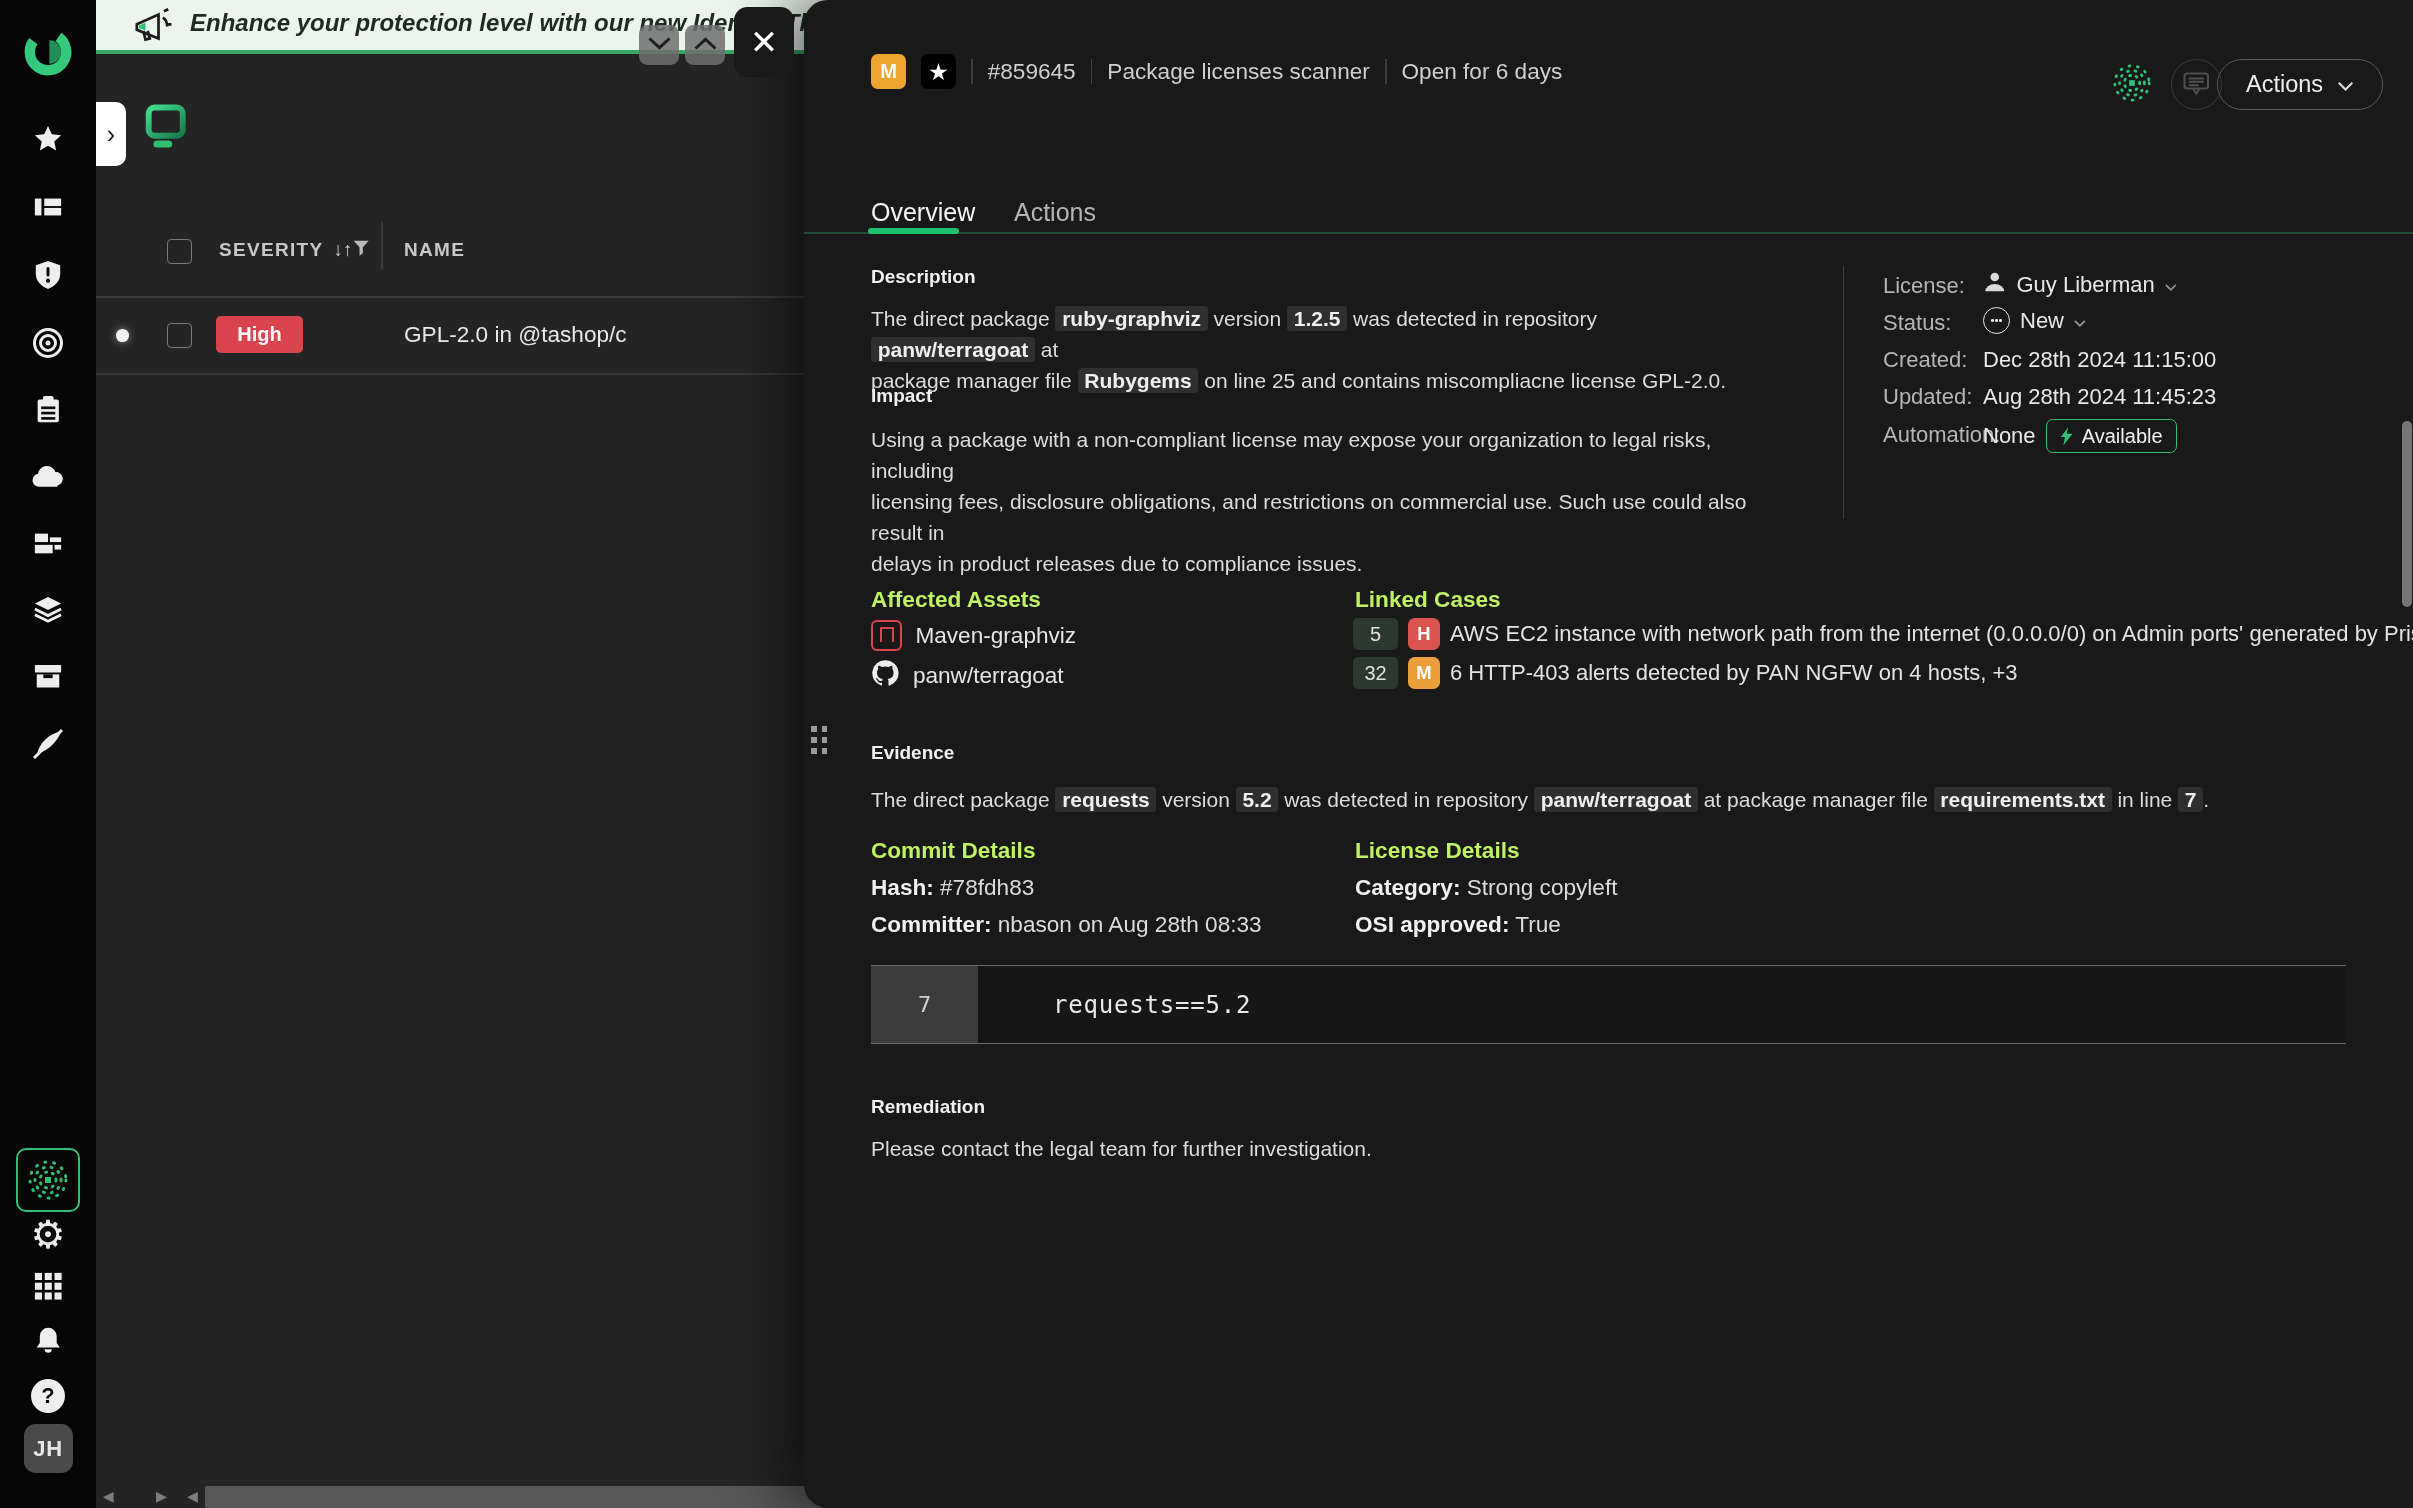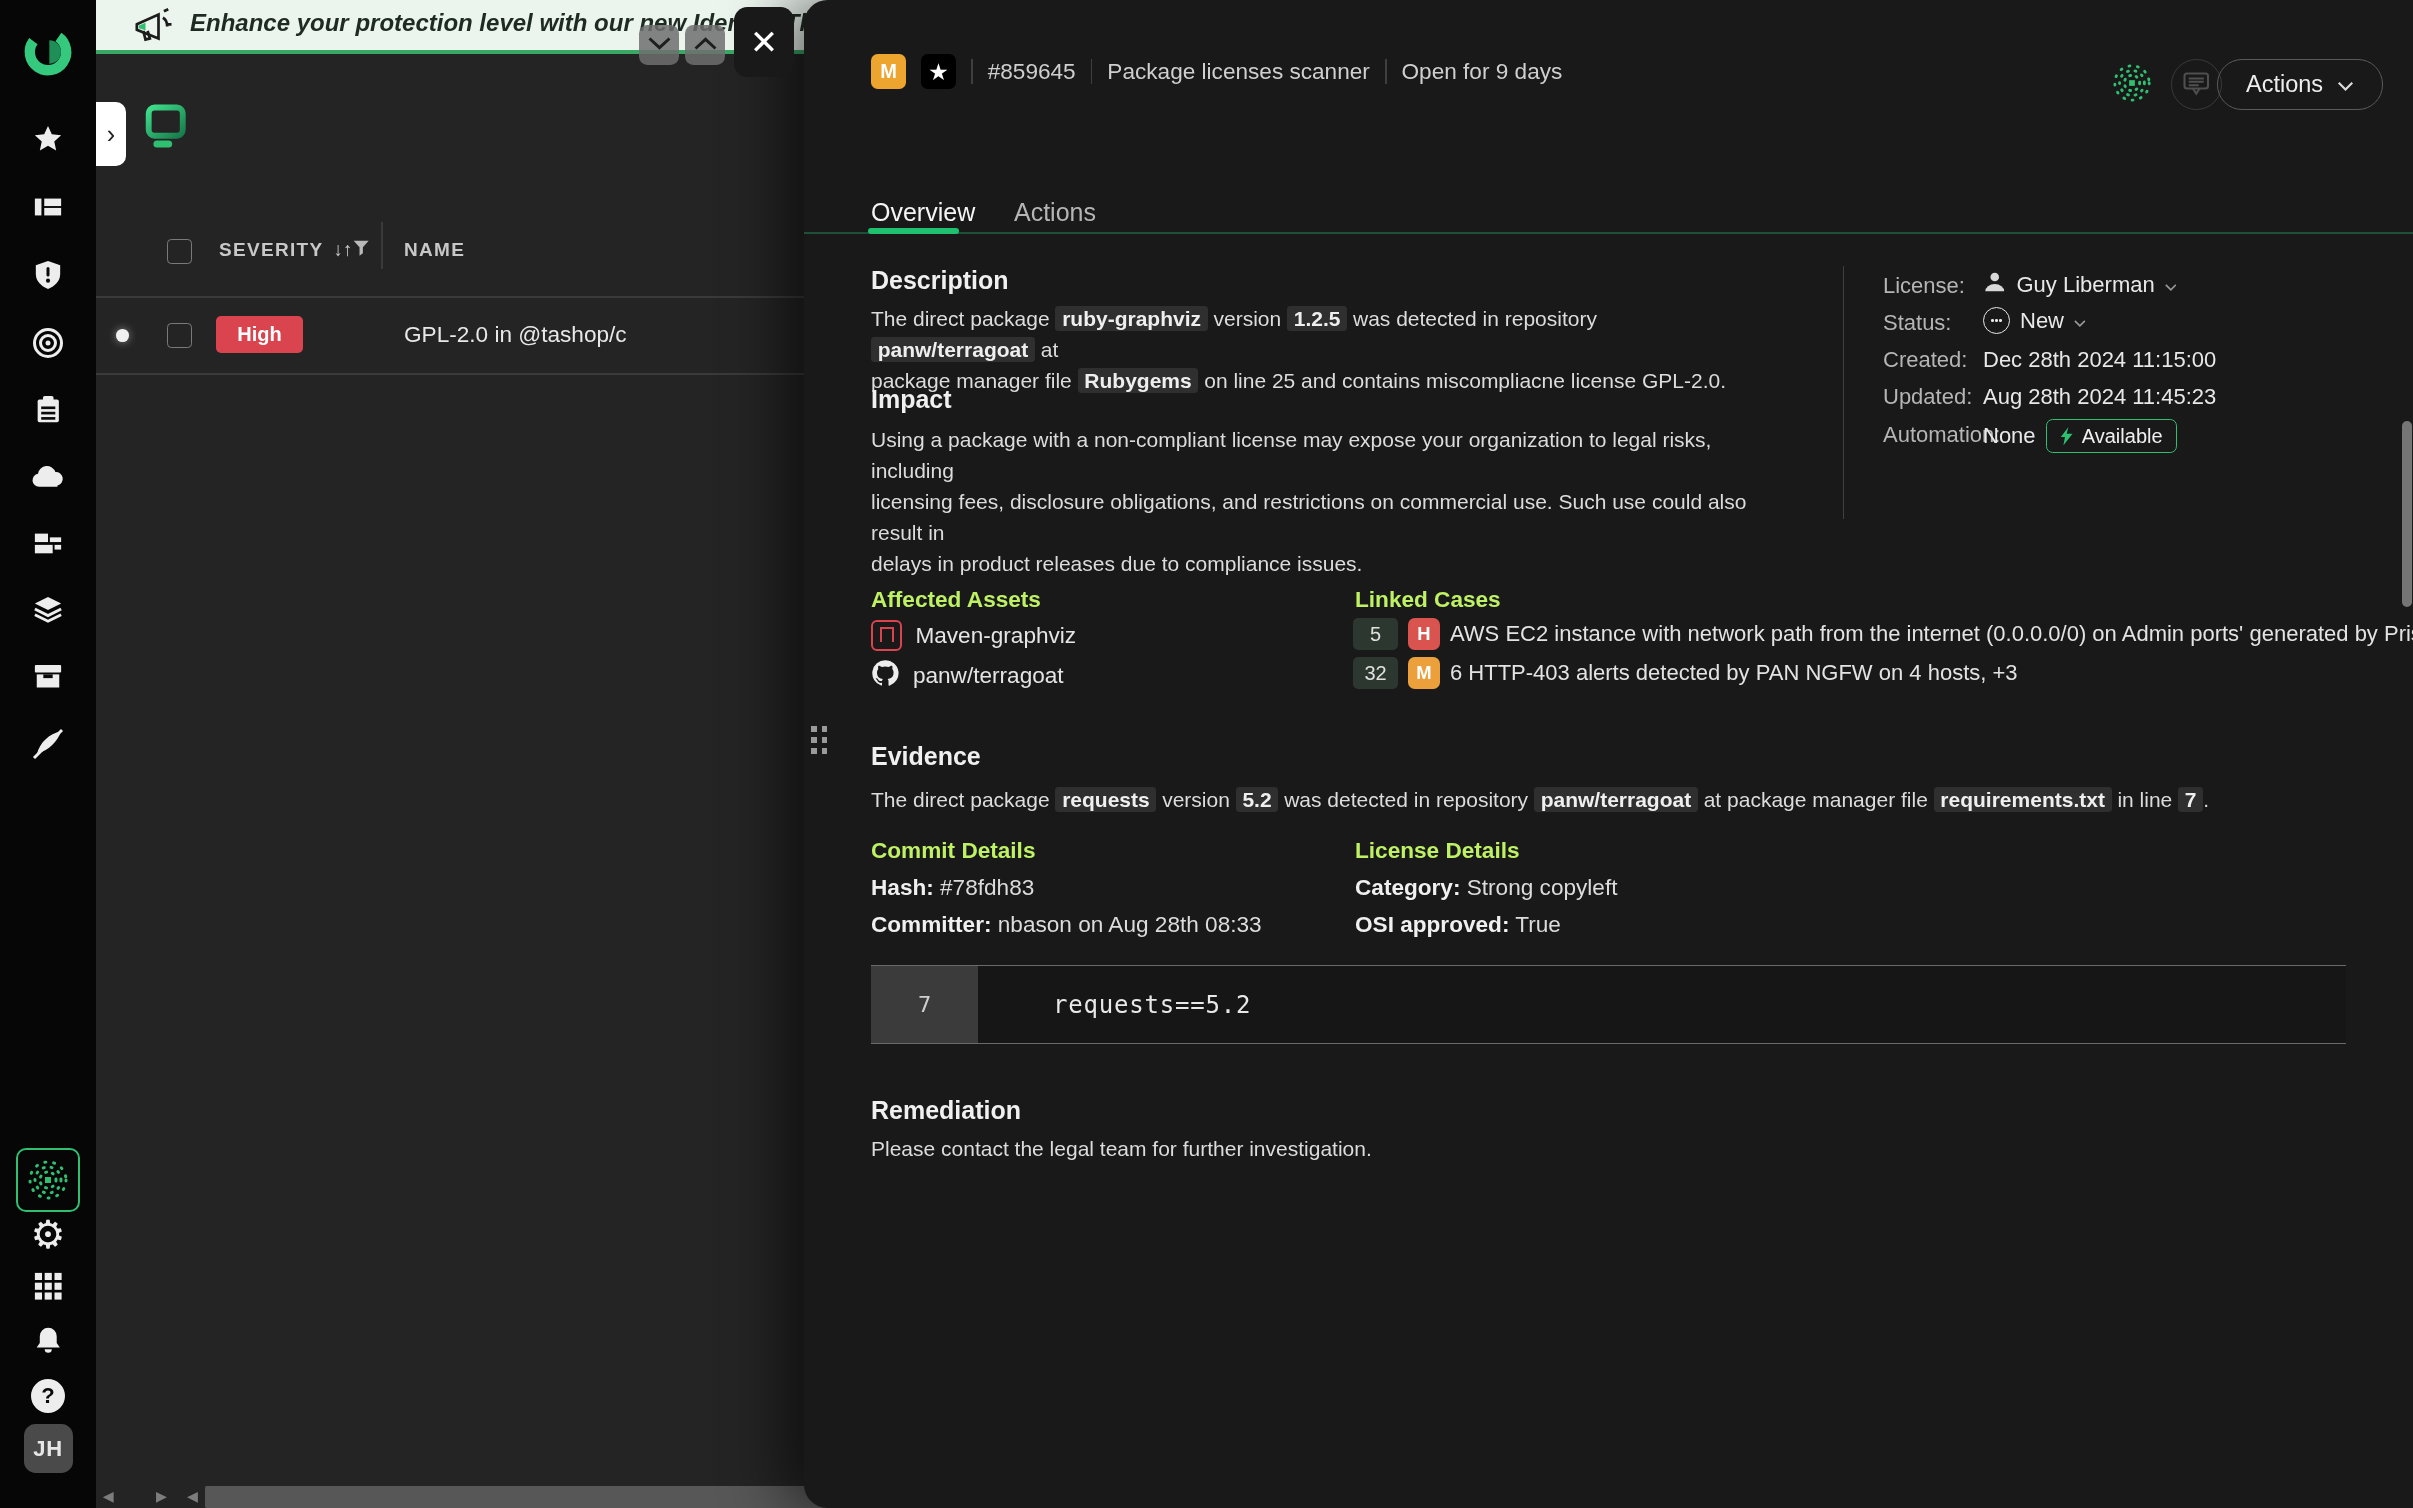--- a/index.html
+++ b/index.html
@@ -44,21 +44,21 @@
   .vsep{width:1.7px;height:25px;background:#3f3f3f;}
   .hdr-meta{font-size:22.6px;color:#cfcfcf;}
   #case-title{left:67px;top:99px;font-size:34px;font-weight:700;color:#f1f1f1;}
   .round-icon-btn{width:49px;height:49px;border:1.7px solid #3a3a3a;border-radius:50%;display:flex;align-items:center;justify-content:center;}
   #actions-btn{height:49px;padding:0 28.5px;border:1.7px solid #5a5a5a;border-radius:25px;display:flex;align-items:center;gap:13.4px;color:#eee;font-size:23.5px;cursor:pointer;}
   .tab{font-size:25px;cursor:pointer;}
   .tab.active{color:#f5f5f5;}
   .tab.inactive{color:#b5b5b5;}
   #tab-underline{background:#1fc06e;height:5.9px;border-radius:3.4px;}
   #tab-line{background:#1d4f39;height:1.7px;}
-  .h2{font-size:25px;font-weight:700;color:#f0f0f0;}
+  .h2{font-size:19px;font-weight:700;color:#f0f0f0;}
   .h3{font-size:22.6px;font-weight:700;color:#bef264;}
   .body-text{font-size:21px;color:#dcdcdc;line-height:31px;white-space:pre-line;}
   .chip{background:#2f2f2f;border-radius:3.4px;padding:0.8px 6.7px;font-weight:700;color:#efefef;}
   .meta-label{font-size:22px;color:#b5b5b5;}
   .meta-value{font-size:22px;color:#e8e8e8;display:flex;align-items:center;gap:10px;}
   .avail-pill{height:32px;border:1.7px solid #2fbf71;border-radius:6.7px;padding:0 13.4px;display:flex;align-items:center;gap:8.4px;color:#f0f0f0;font-size:20px;cursor:pointer;}
   .asset-row{display:flex;align-items:center;gap:13.4px;font-size:22.6px;color:#e5e5e5;cursor:pointer;}
   .maven-box{width:27px;height:27px;border:2.5px solid #d9444f;border-radius:5.9px;display:flex;align-items:flex-start;justify-content:center;}
   .maven-inner{width:10px;height:13.4px;border-left:2.5px solid #d9444f;border-right:2.5px solid #d9444f;border-top:2.5px solid #d9444f;margin-top:5px;}
   .case-row{display:flex;align-items:center;gap:10px;cursor:pointer;}
@@ -311,21 +311,21 @@
     <div id="meta-line" class="abs">
       <span class="chip40" style="background:#eda52f;color:#fff;font-size:20px;">M</span>
       <span class="chip40" style="background:#000;color:#fff;font-size:20px;">
           <i style="font-style:normal;">★</i>
         </span>
       <span class="vsep"></span>
       <span class="hdr-meta">#859645</span>
       <span class="vsep"></span>
       <span class="hdr-meta">Package licenses scanner</span>
       <span class="vsep"></span>
-      <span class="hdr-meta">Open for 9 days</span>
+      <span class="hdr-meta">Open for 6 days</span>
     </div>
 
     <span class="abs" style="right:260px;top:62px;">
       <svg width="42" height="42" viewBox="0 0 44 44" fill="none" stroke="#2fbf71" stroke-linecap="round">
         <circle cx="22" cy="22" r="8" stroke-width="3" stroke-dasharray="1 6"></circle>
         <circle cx="22" cy="22" r="13" stroke-width="3" stroke-dasharray="1 7"></circle>
         <circle cx="22" cy="22" r="18" stroke-width="3" stroke-dasharray="1 8"></circle>
         <rect x="19" y="19" width="6" height="6" fill="#2fbf71" stroke="none"></rect>
       </svg>
     </span>

